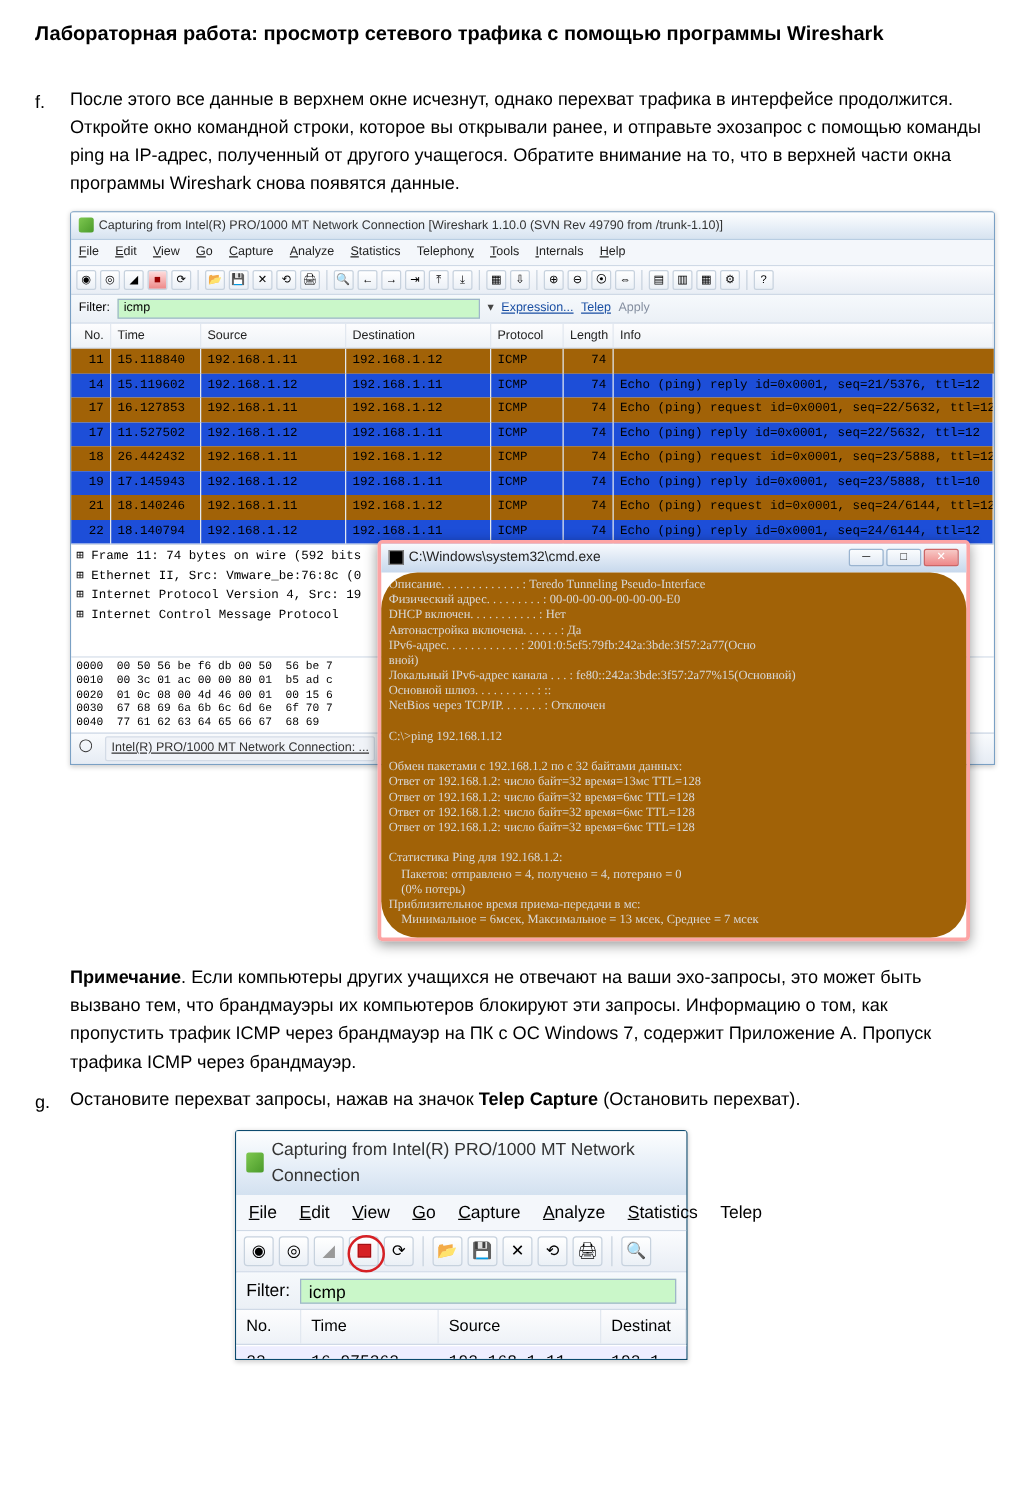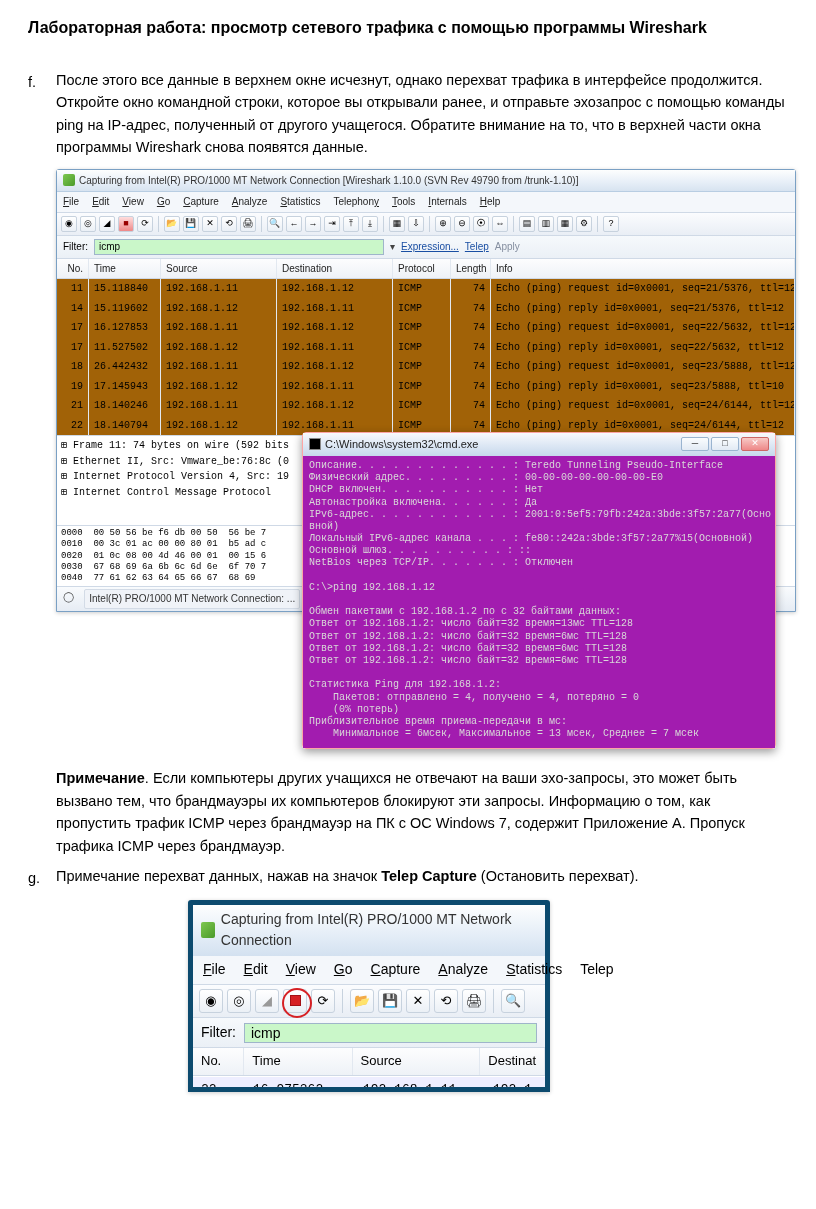--- a/index.html
+++ b/index.html
@@ -107,21 +107,21 @@
   }
   .c-no   { width: 32px; text-align: right; }
   .c-time { width: 72px; }
   .c-src  { width: 116px; }
   .c-dst  { width: 116px; }
   .c-prot { width: 58px; }
   .c-len  { width: 40px; text-align: right; }
   .c-info { flex: 1; }
   .pkt-row { display: flex; font-size: 10px; font-family: "Courier New", monospace; }
   .pkt-row.sel { background: #a16207; }
-  .pkt-row.alt { background: #a16207; }
+  .pkt-row.alt { background: #1d4ed8; }
   .details {
     height: 90px;
     background: #fff;
     border-top: 1px solid #cfd9e6;
     padding: 2px 4px;
     font-family: "Courier New", monospace;
     font-size: 10px;
     position: relative;
   }
   .details .dline { white-space: pre; }
@@ -141,30 +141,31 @@
     display: flex;
     gap: 10px;
     font-size: 10px;
     color: #333;
   }
   .ws-status .chip {
     background: #f0f3f8;
     border: 1px solid #d3dbe6;
     border-radius: 2px;
     padding: 1px 4px;
+    text-decoration: underline;
   }
   
   .cmd-wrap {
     position: relative;
     margin-top: -180px;
     margin-left: 246px;
     width: 474px;
   }
   .cmd-win {
-    border: 1px solid #fca5a5;
+    border: 3px solid #fca5a5;
     border-radius: 4px;
     box-shadow: 0 3px 10px rgba(0,0,0,.4);
     font-family: "Segoe UI", Tahoma, sans-serif;
     font-size: 11px;
   }
   .cmd-title {
     background: linear-gradient(#f8fafd,#dce7f4 55%,#c7d8ec);
     padding: 3px 6px;
     display: flex; align-items: center; gap: 4px;
     color: #222;
@@ -173,33 +174,34 @@
   .cmd-title .ctrls span {
     width: 28px; height: 14px;
     border: 1px solid #9ab4d0;
     border-radius: 2px;
     background: linear-gradient(#fafcfe,#e2eaf4);
     display: flex; align-items: center; justify-content: center;
     font-size: 9px;
   }
   .cmd-title .ctrls .close { background: linear-gradient(#f7c9c6,#e88); color: #fff; border-color:#c66;}
   .cmd-body {
-    background: #a21caf;
+    background: #a16207;
     color: #d8d8d8;
-    font-family: Liberation Mono, monospace;
+    font-family: Liberation Serif, serif;
     font-size: 10px;
     line-height: 1.22;
     padding: 4px 6px 8px 6px;
     white-space: pre;
     overflow: hidden;
+    border-radius: 29px;
   }
   
   .ws2 {
     width: 362px;
-    border: 5px solid #0c4a6e;
+    border: 1px solid #0c4a6e;
     border-radius: 3px 3px 0 0;
     font-family: "Segoe UI", Tahoma, sans-serif;
     font-size: 14px;
     box-shadow: 0 1px 4px rgba(0,0,0,.2);
     background: #eef3fa;
   }
   .ws2-title {
     background: linear-gradient(#fdfefe,#e4edf7 60%,#d3e1f0);
     padding: 4px 8px;
     display: flex; align-items: center; gap: 6px;
@@ -372,21 +374,20 @@
       <div class="c-info">Info</div>
     </div>
     <div id="pkt-body">
         <div class="pkt-row sel">
           <div class="c-no">11</div>
           <div class="c-time">15.118840</div>
           <div class="c-src">192.168.1.11</div>
           <div class="c-dst">192.168.1.12</div>
           <div class="c-prot">ICMP</div>
           <div class="c-len">74</div>
-          <div class="c-info">Echo (ping) request  id=0x0001, seq=21/5376, ttl=12</div>
         </div>
         <div class="pkt-row alt">
           <div class="c-no">14</div>
           <div class="c-time">15.119602</div>
           <div class="c-src">192.168.1.12</div>
           <div class="c-dst">192.168.1.11</div>
           <div class="c-prot">ICMP</div>
           <div class="c-len">74</div>
           <div class="c-info">Echo (ping) reply    id=0x0001, seq=21/5376, ttl=12</div>
         </div>
@@ -501,21 +502,21 @@
   </div>
 </div>
 
 <div class="note">
   <b>Примечание</b><span>. Если компьютеры других учащихся не отвечают на ваши эхо-запросы, это может быть вызвано тем, что брандмауэры их компьютеров блокируют эти запросы. Информацию о том, как пропустить трафик ICMP через брандмауэр на ПК с ОС Windows 7, содержит Приложение А. Пропуск трафика ICMP через брандмауэр.</span>
 </div>
 
 <div class="list-item" style="margin-top:8px;">
   <div class="li-letter">g.</div>
   <div class="li-body">
-    <span>Примечание перехват данных, нажав на значок </span><b>Telep Capture</b><span> (Остановить перехват).</span>
+    <span>Остановите перехват запросы, нажав на значок </span><b>Telep Capture</b><span> (Остановить перехват).</span>
   </div>
 </div>
 
 <div class="img-wrap img-center">
   <div class="ws2">
     <div class="ws2-title">
       <span class="wicon"></span>
       <span>Capturing from Intel(R) PRO/1000 MT Network Connection</span>
     </div>
     <div class="ws2-menu">

